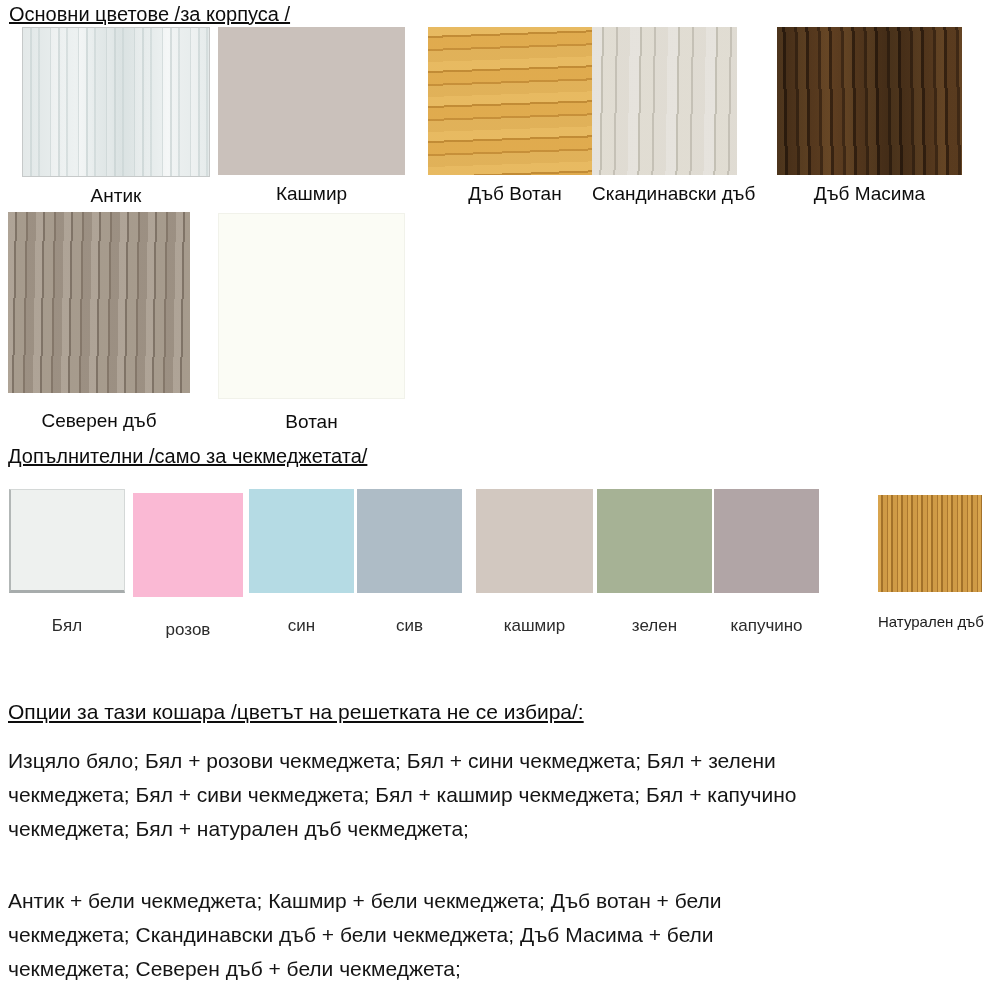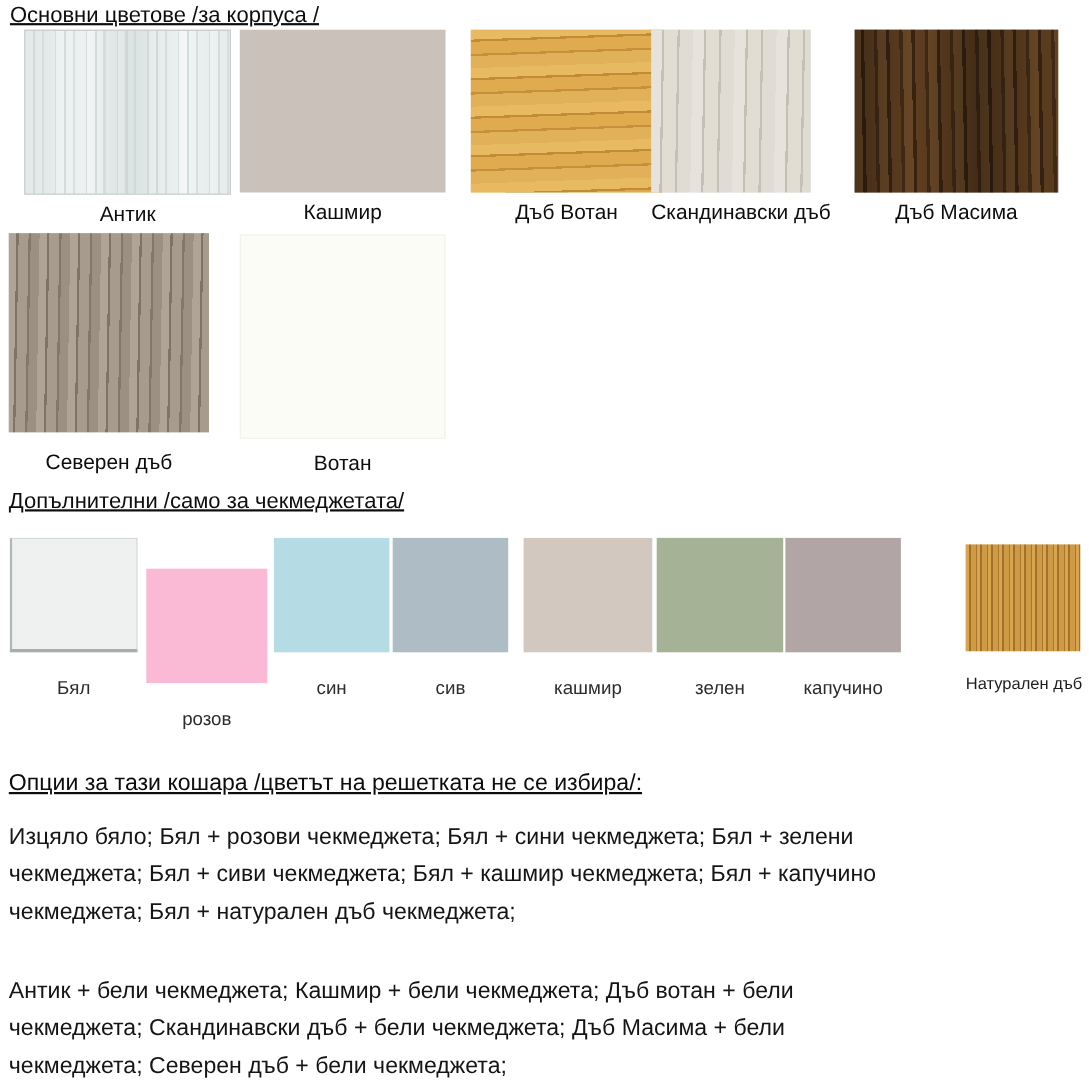--- a/index.html
+++ b/index.html
@@ -108,21 +108,21 @@
     <div class="lbl" style="margin-top:12px;">Вотан</div>
   </div>
 
   <div id="title-drawers" class="sec-title">Допълнителни /само за чекмеджетата/</div>
 
   <div class="cell" style="left:9px;top:489px;width:116px;">
     <div class="swatch sw-byal" style="height: 104px; background-color: rgb(238, 241, 239);"></div>
     <div class="lbl3">Бял</div>
   </div>
 
-  <div class="cell" style="left:133px;top:517px;width:110px;">
+  <div class="cell" style="left:133px;top:493px;width:110px;">
     <div class="swatch" style="height: 104px; background-color: rgb(250, 185, 212);"></div>
     <div class="lbl3">розов</div>
   </div>
 
   <div class="cell" style="left:249px;top:489px;width:105px;">
     <div class="swatch" style="height: 104px; background-color: rgb(181, 219, 228);"></div>
     <div class="lbl3">син</div>
   </div>
 
   <div class="cell" style="left:357px;top:489px;width:105px;">

